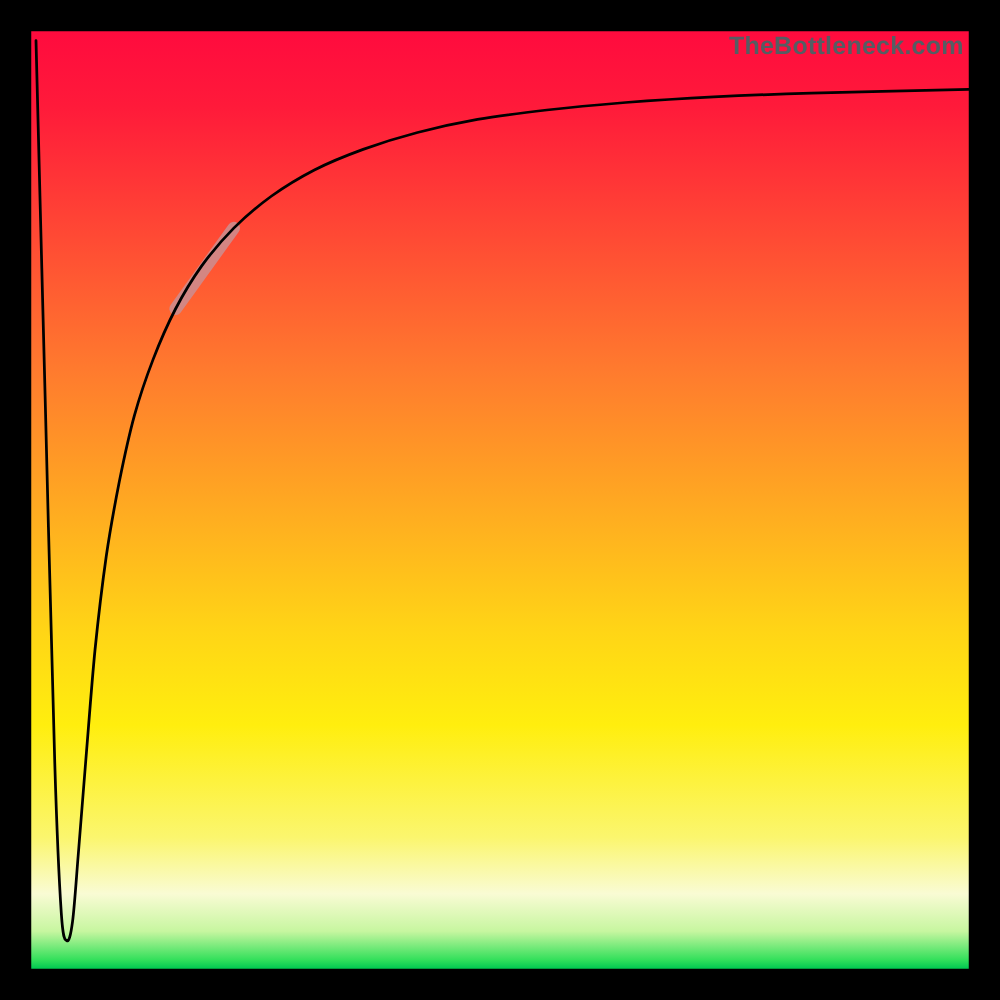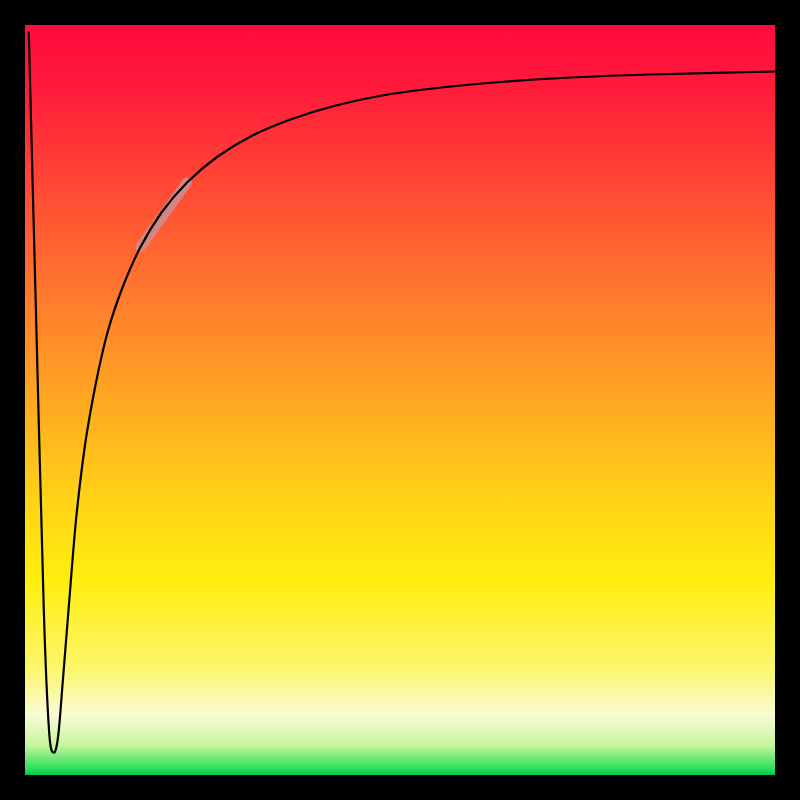--- a/index.html
+++ b/index.html
@@ -71,18 +71,19 @@
     stroke-width: 10;
     stroke-linecap: round;
     opacity: 0.92;
   }
 </style>
 </head>
 <body>
 
 <div class="frame">
   <div class="plot-area">
+    <span class="watermark">TheBottleneck.com</span>
     <svg class="curve" viewBox="0 0 750 750">
       <path id="highlight-path" class="highlight-seg" d="M115.5 222.0 L162.0 157.5" style="stroke: rgb(207, 138, 138);"></path>
       <path id="main-path" class="main-curve" d="M 3.8 7.5 C 5.0 56.3, 8.8 203.8, 11.3 300.0 C 13.8 396.3, 16.6 517.5, 18.8 585.0 C 20.9 652.5, 22.4 681.3, 24.0 705.0 C 25.6 728.8, 27.0 726.3, 28.5 727.5 C 30.0 728.8, 31.5 723.8, 33.0 712.5 C 34.5 701.3, 35.8 681.3, 37.5 660.0 C 39.3 638.8, 41.3 612.5, 43.5 585.0 C 45.8 557.5, 48.3 522.5, 51.0 495.0 C 53.8 467.5, 56.8 442.5, 60.0 420.0 C 63.3 397.5, 66.8 378.8, 70.5 360.0 C 74.3 341.3, 78.0 323.8, 82.5 307.5 C 87.0 291.3, 92.0 276.8, 97.5 262.5 C 103.0 248.3, 109.0 234.5, 115.5 222.0 C 122.0 209.5, 128.8 198.3, 136.5 187.5 C 144.3 176.8, 152.8 166.8, 162.0 157.5 C 171.3 148.3, 181.3 139.8, 192.0 132.0 C 202.8 124.3, 214.3 117.3, 226.5 111.0 C 238.8 104.7, 251.8 99.5, 265.5 94.5 C 279.3 89.5, 293.8 85.0, 309.0 81.0 C 324.3 77.0, 339.8 73.5, 357.0 70.5 C 374.3 67.5, 392.8 65.3, 412.5 63.0 C 432.3 60.7, 453.3 58.8, 475.5 57.0 C 497.8 55.3, 521.3 53.8, 546.0 52.5 C 570.8 51.3, 590.0 50.5, 624.0 49.5 C 658.0 48.5, 729.0 47.0, 750.0 46.5" style="stroke: rgb(0, 0, 0);"></path>
     </svg>
   </div>
 </div>
 
 </body></html>

